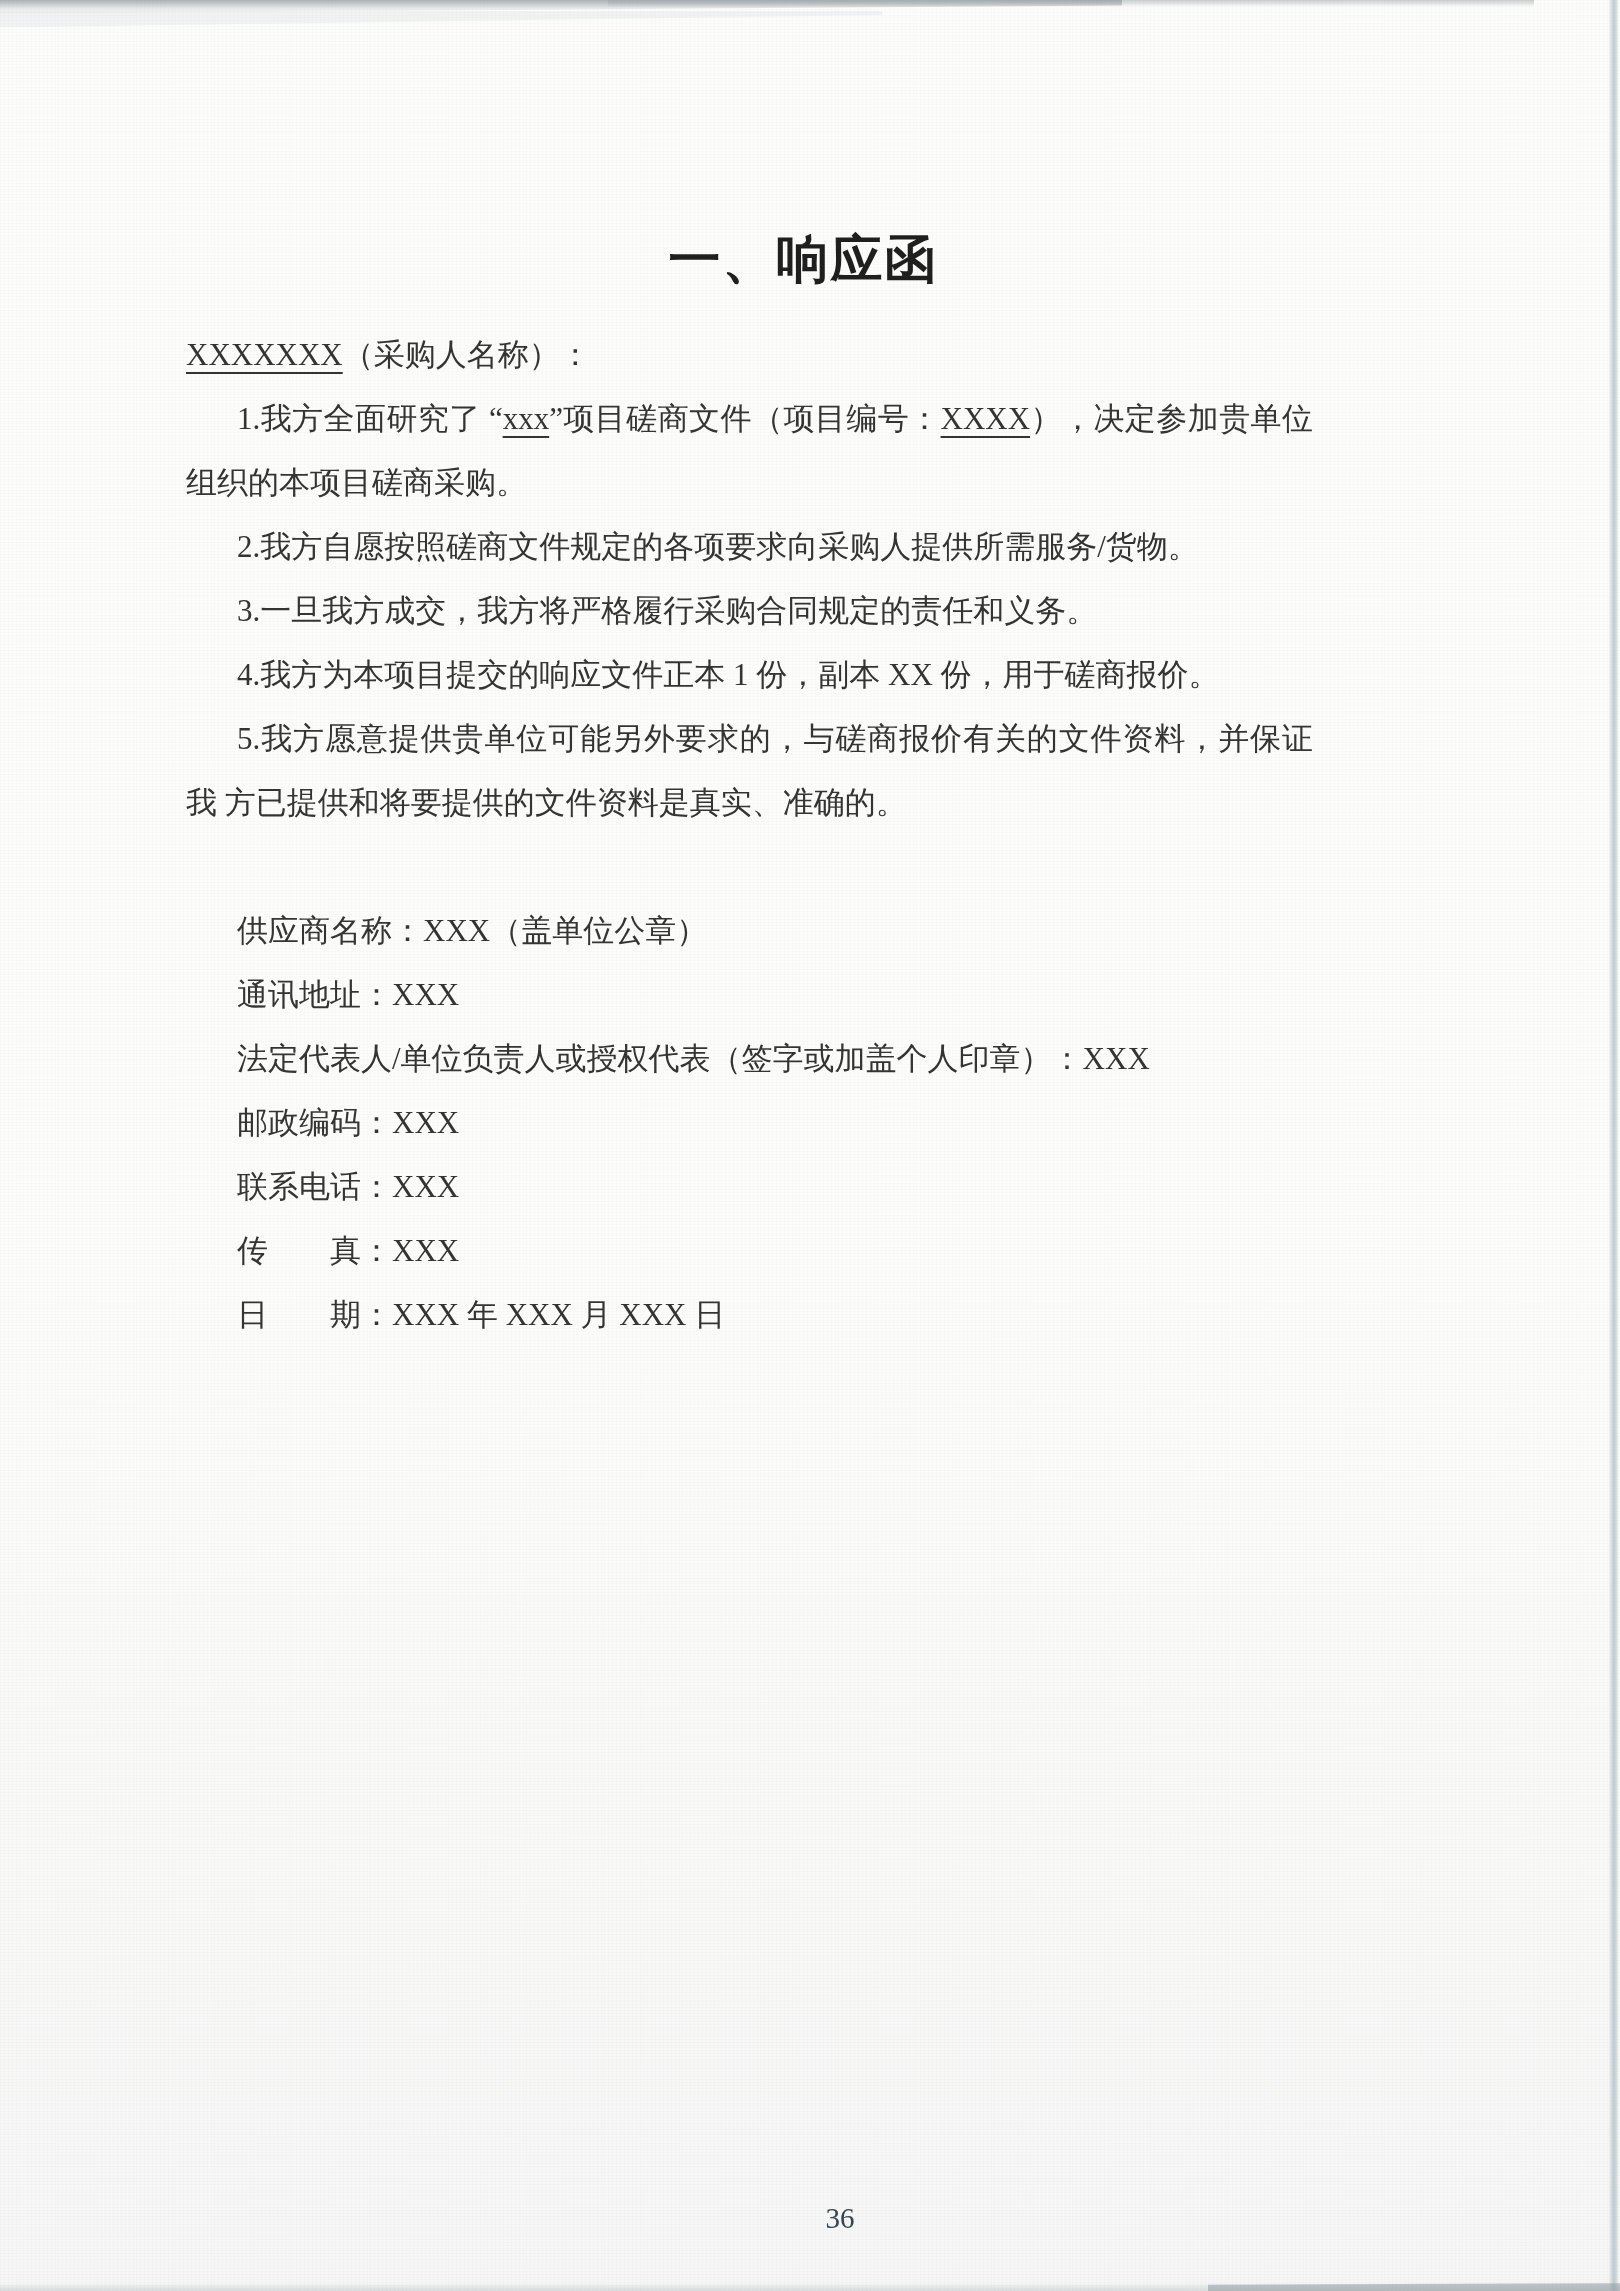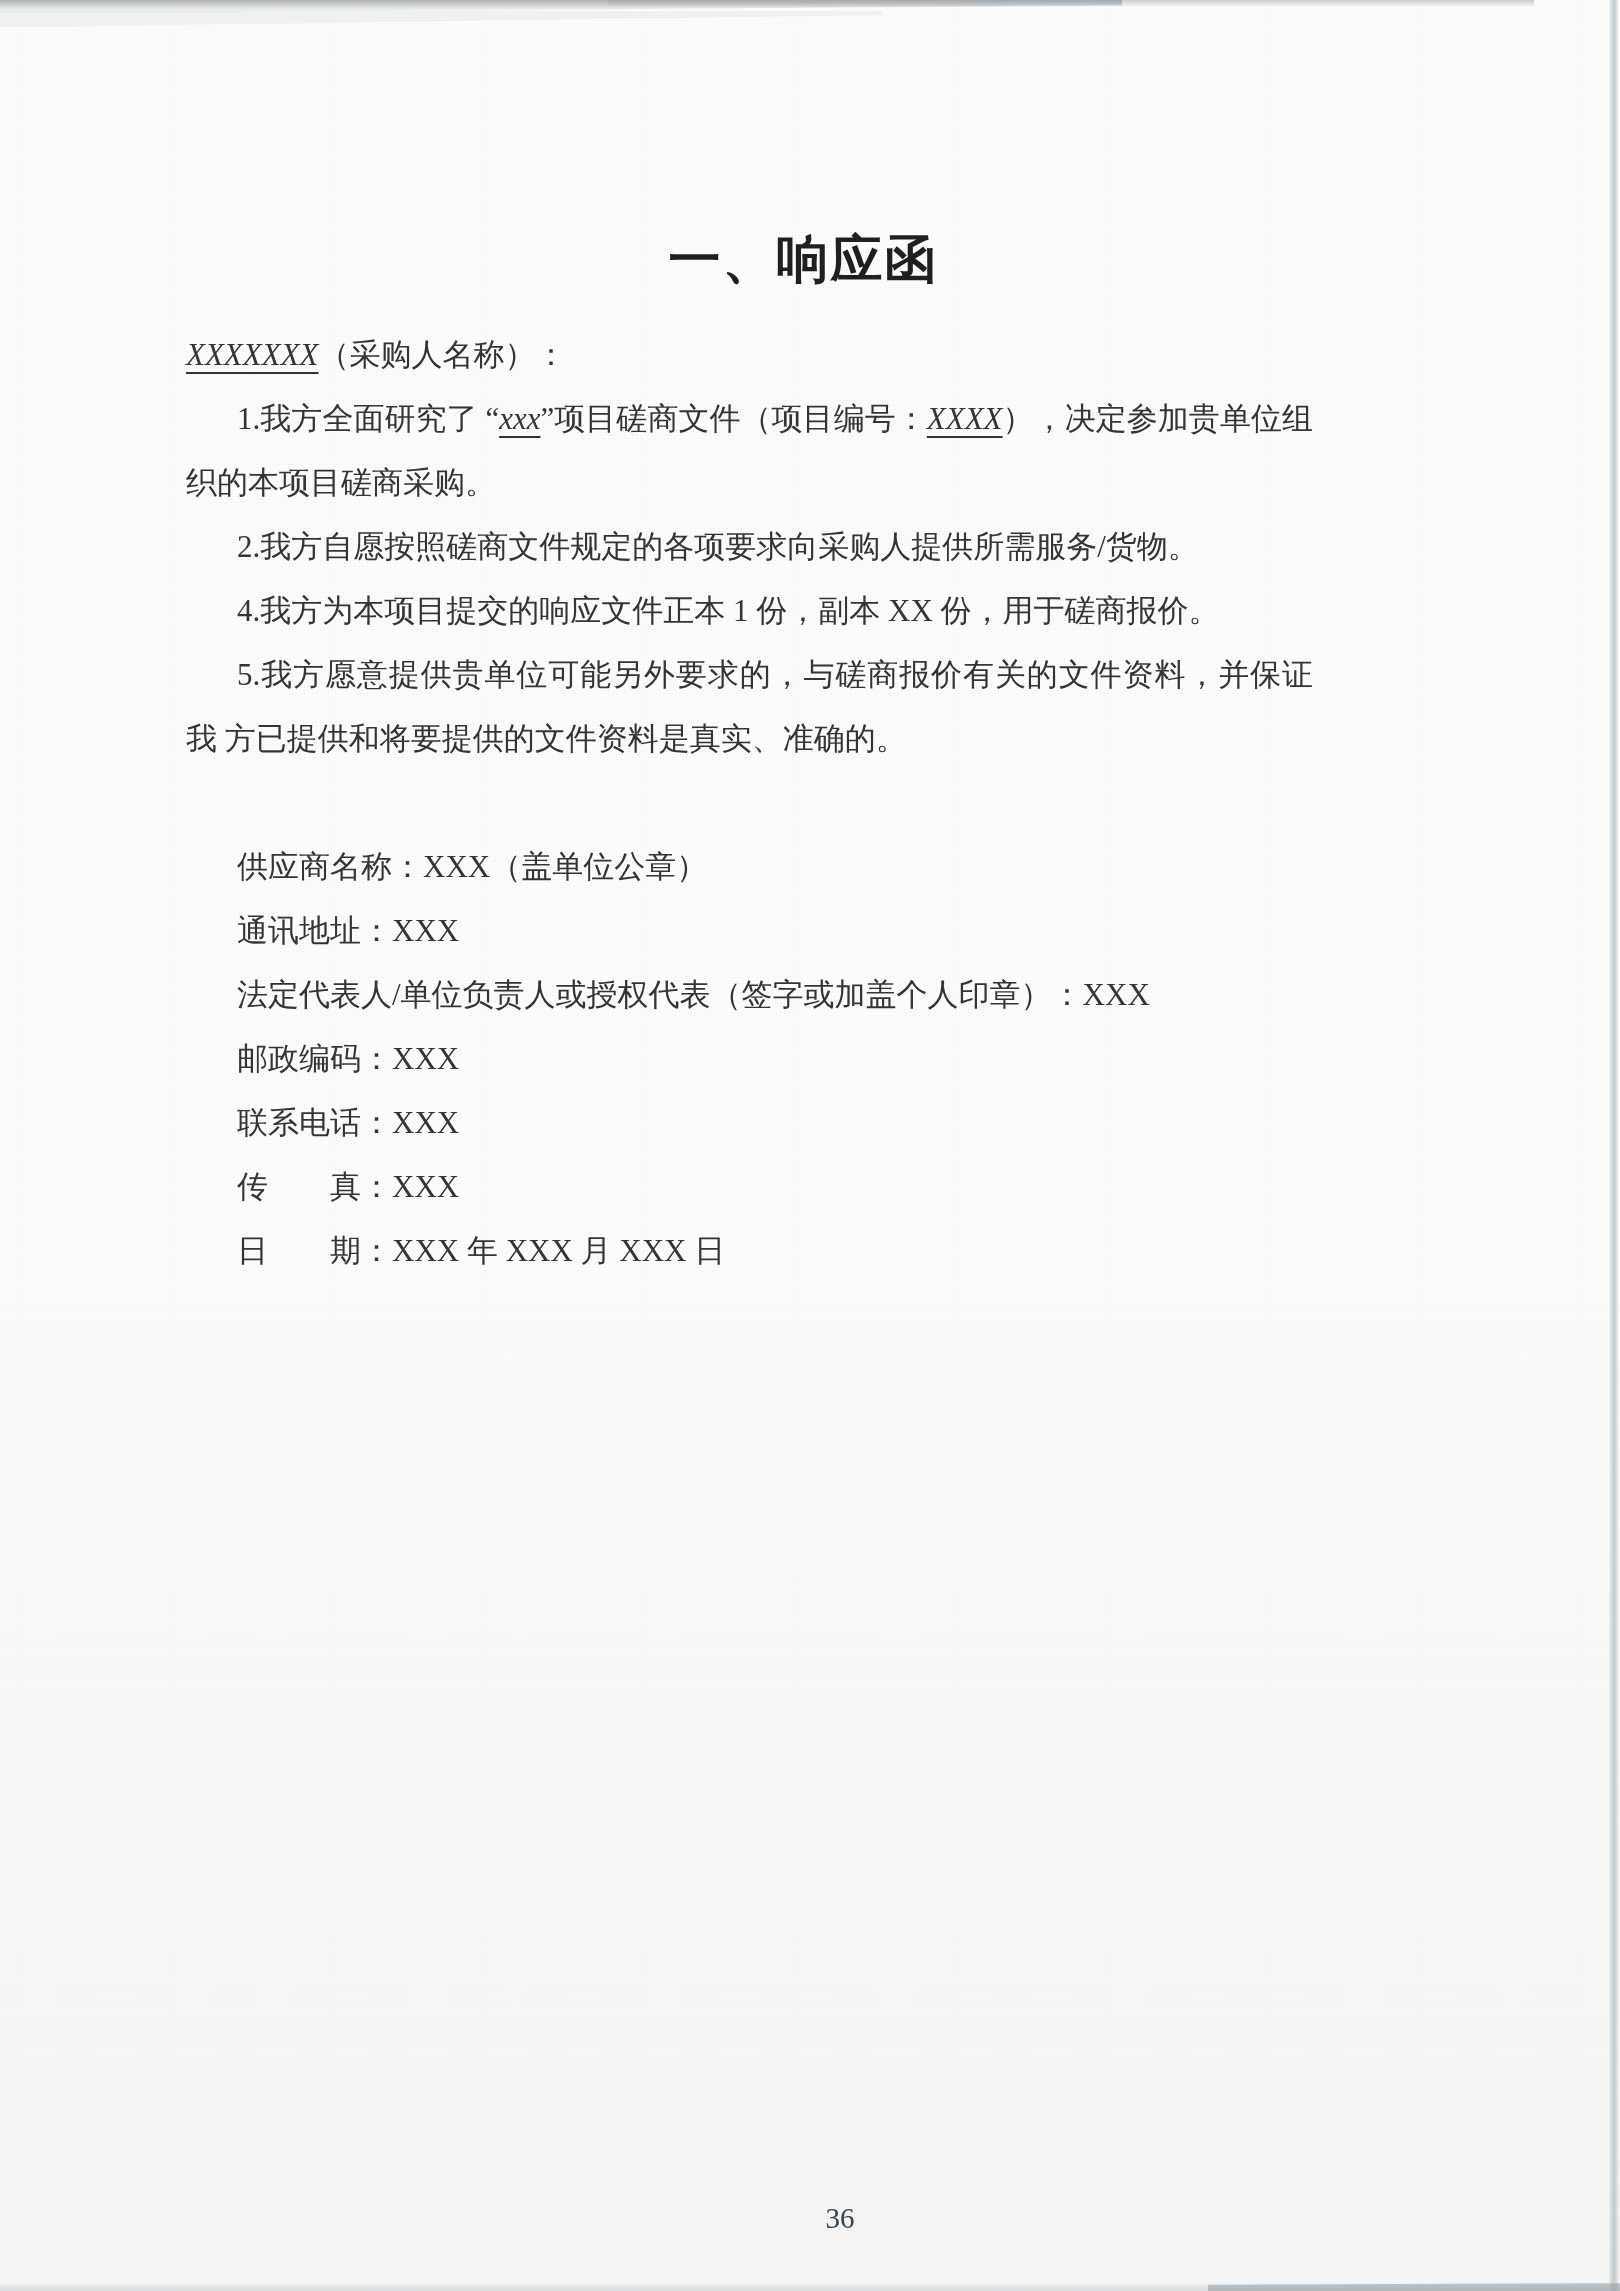--- a/index.html
+++ b/index.html
@@ -66,21 +66,20 @@
     margin: 0;
     font-size: 31px;
     line-height: 64px;
     color: #343434;
   }
   .para { text-indent: 51px; text-align: justify; }
   .u {
     text-decoration: underline;
     text-decoration-thickness: 2px;
     text-underline-offset: 6.9px;
-    font-style: italic;
   }
   .sig-block { margin-top: 64px; padding-left: 51px; }
 
   .page-footer {
     position: absolute; top: 2199px; left: 0; width: 1612px;
     text-align: center;
     font-size: 29px; line-height: 39px;
     color: #36454f;
     padding-left: 34px;
   }
@@ -97,20 +96,21 @@
 <div class="scan-bottom-right"></div>
 
 <div class="content">
   <h1 class="doc-title">一、响应函</h1>
 
   <p class="line"><span class="u">XXXXXXX</span><span>（采购人名称）：</span></p>
 
   <div>
       <p class="line para"><span>1.我方全面研究了 “</span><span class="u">xxx</span><span>”项目磋商文件（项目编号：</span><span class="u">XXXX</span><span>），决定参加贵单位组织的本项目磋商采购。</span></p>
       <p class="line para"><span>2.我方自愿按照磋商文件规定的各项要求向采购人提供所需服务/货物。</span></p>
+      <p class="line para"><span>3.一旦我方成交，我方将严格履行采购合同规定的责任和义务。</span></p>
       <p class="line para"><span>4.我方为本项目提交的响应文件正本 1 份，副本 XX 份，用于磋商报价。</span></p>
       <p class="line para"><span>5.我方愿意提供贵单位可能另外要求的，与磋商报价有关的文件资料，并保证我 方已提供和将要提供的文件资料是真实、准确的。</span></p>
     </div>
 
   <div class="sig-block">
       <p class="line">供应商名称：XXX（盖单位公章）</p>
       <p class="line">通讯地址：XXX</p>
       <p class="line">法定代表人/单位负责人或授权代表（签字或加盖个人印章）：XXX</p>
       <p class="line">邮政编码：XXX</p>
       <p class="line">联系电话：XXX</p>

